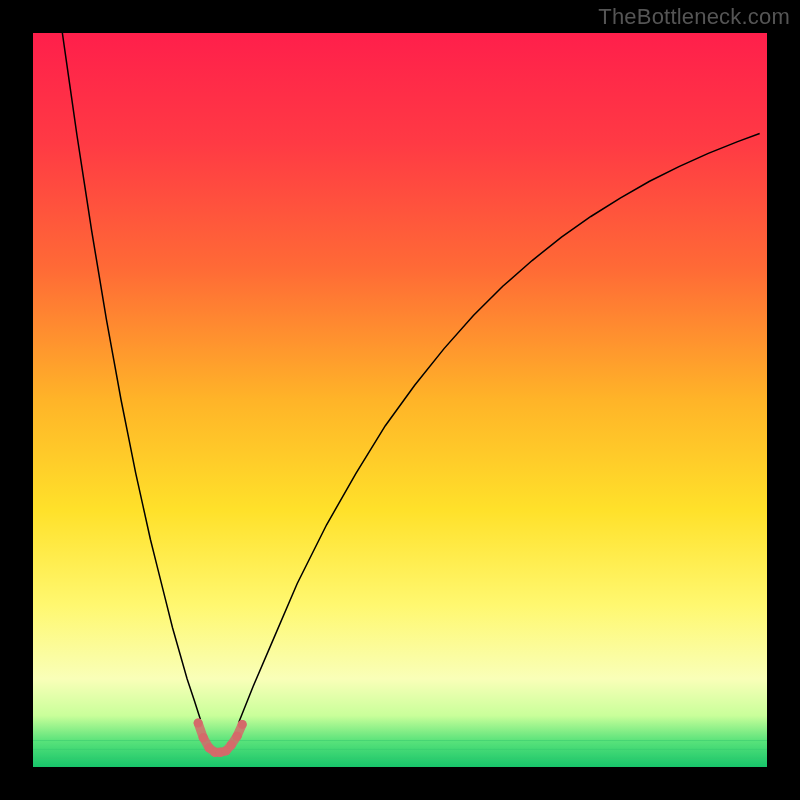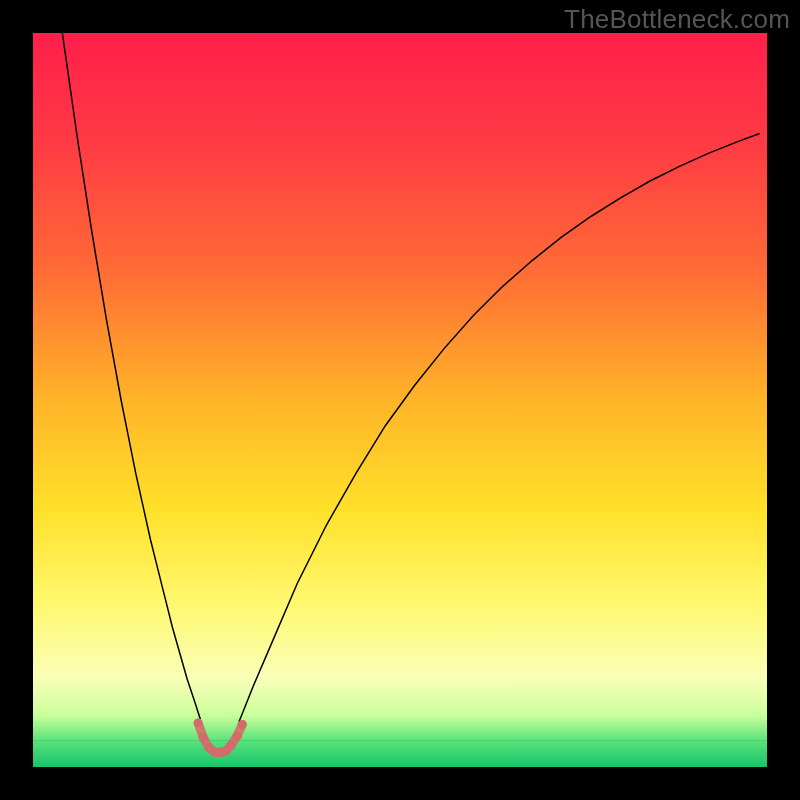--- a/index.html
+++ b/index.html
@@ -15,21 +15,21 @@
     position: relative;
     width: 800px;
     height: 800px;
     background: #000;
   }
   .watermark {
     position: absolute;
     top: 4px;
     right: 10px;
     color: #555;
-    font-size: 26px;
+    font-size: 22px;
     font-weight: 400;
     letter-spacing: 0.2px;
     user-select: none;
   }
   svg {
     position: absolute;
     left: 0;
     top: 0;
   }
 </style>

